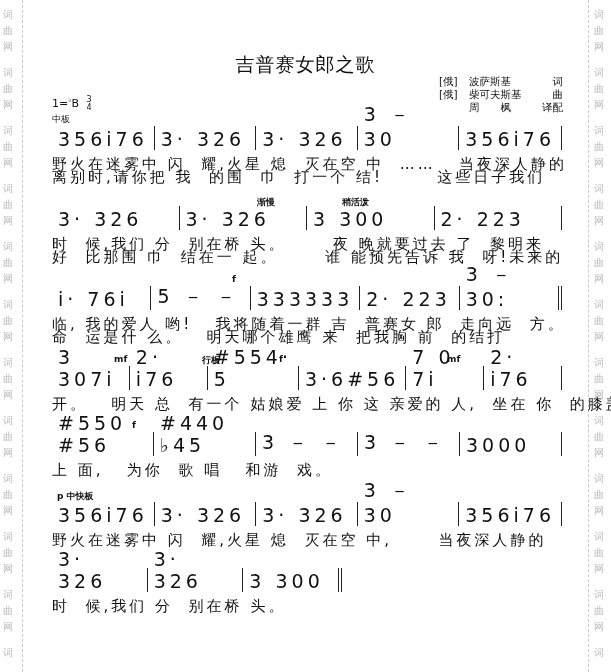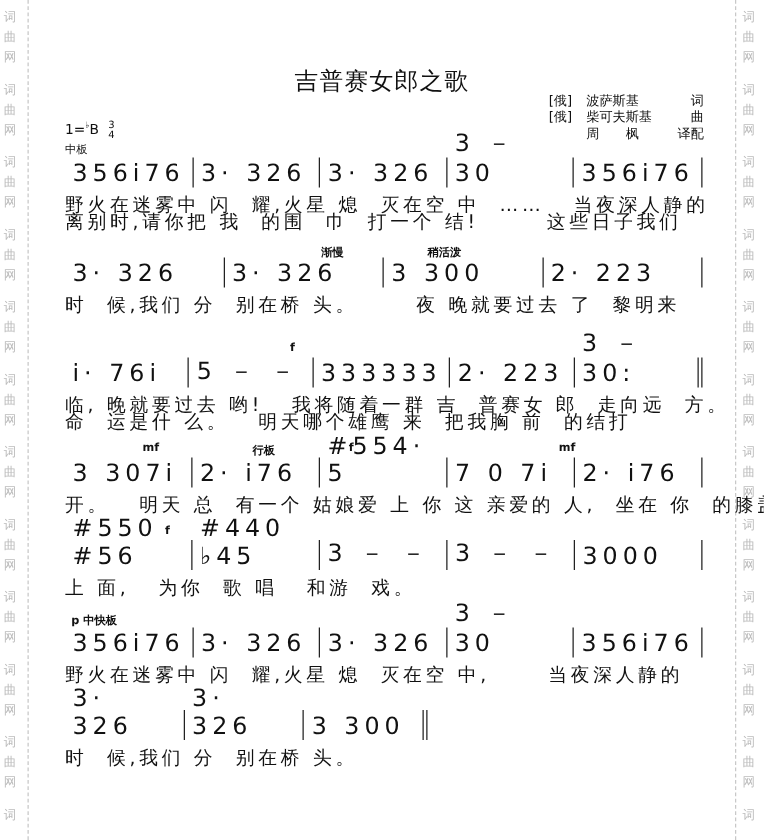--- a/index.html
+++ b/index.html
@@ -144,44 +144,46 @@
 <div class="row" style="top:204px">
   <span class="mark" style="left:205px;top:-8px">渐慢</span>
   <span class="mark" style="left:290px;top:-8px">稍活泼</span>
   <div class="notes">
     <span class="bar">3·  326</span>
     <span class="bar">3·  326</span>
     <span class="bar">3  300</span>
     <span class="bar">2·  223</span>
   </div>
   <div class="lyric">时  候,我们 分  别在桥 头。      夜 晚就要过去 了  黎明来</div>
+  <div class="lyric" style="margin-top:0">好  比那围 巾  结在一 起。      谁 能预先告诉 我  呀!未来的</div>
 </div>
 
 <div class="row" style="top:284px">
   <span class="mark" style="left:180px;top:-10px">f</span>
   <div class="notes">
     <span class="bar">i·  76i</span>
     <span class="bar">5 － －</span>
     <span class="bar">333333</span>
     <span class="bar">2·  223</span>
     <span class="bar end">3 － 30:</span>
   </div>
-  <div class="lyric">临, 晚就要过去 哟!   我将随着一群 吉  普赛女 郎  走向远  方。</div>
+  <div class="lyric">临, 我的爱人 哟!   我将随着一群 吉  普赛女 郎  走向远  方。</div>
   <div class="lyric" style="margin-top:0">命  运是什 么。   明天哪个雄鹰 来  把我胸 前  的结打</div>
 </div>
 
 <div class="row" style="top:364px">
   <span class="mark" style="left:62px;top:-10px">mf</span>
   <span class="mark" style="left:150px;top:-10px">行板</span>
   <span class="mark" style="left:227px;top:-10px">f</span>
   <span class="mark" style="left:395px;top:-10px">mf</span>
   <div class="notes">
     <span class="bar">3 307i</span>
     <span class="bar">2·  i76</span>
     <span class="bar">#554· 5</span>
+    <span class="bar">3·6#56</span>
     <span class="bar">7 0 7i</span>
     <span class="bar">2·  i76</span>
   </div>
   <div class="lyric">开。   明天 总  有一个 姑娘爱 上 你 这 亲爱的 人,  坐在 你  的膝盖</div>
 </div>
 
 <div class="row" style="top:430px">
   <span class="mark" style="left:80px;top:-10px">f</span>
   <div class="notes">
     <span class="bar">#550 #56</span>

